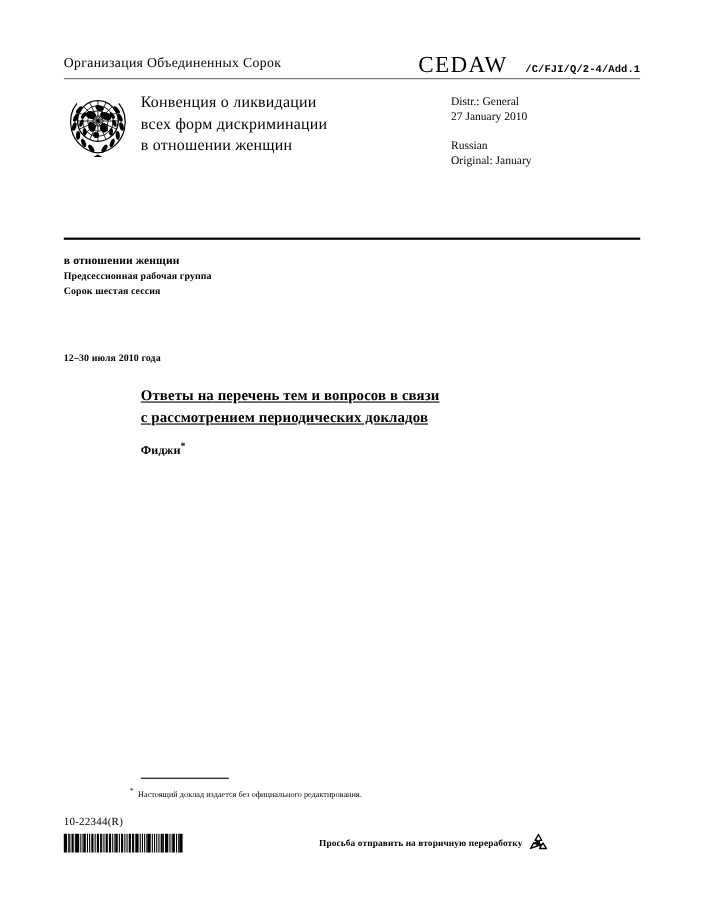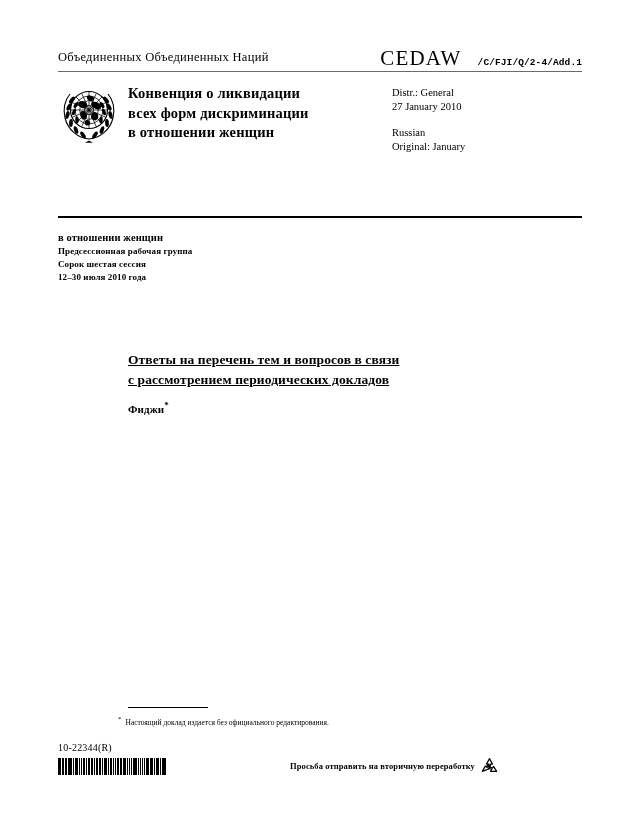--- a/index.html
+++ b/index.html
@@ -78,30 +78,30 @@
     height: 62px;
   }
   .emblem svg { display: block; }
 
   .convention-title {
     position: absolute;
     left: 128px;
     top: 84px;
     width: 240px;
     font-size: 14.5px;
-    font-weight: bold;
+    font-weight: normal;
     line-height: 19.5px;
     letter-spacing: 0.2px;
   }
   .convention-title div { white-space: nowrap; }
 
   
   .dist-block {
     position: absolute;
-    left: 392px;
+    left: 410px;
     top: 86px;
     font-size: 10.5px;
     line-height: 13.5px;
   }
   .dist-block .gap { height: 13px; }
 
   .rule-thick {
     position: absolute;
     left: 58px;
     top: 216px;
@@ -115,21 +115,21 @@
     position: absolute;
     left: 58px;
     top: 231px;
     font-weight: bold;
     letter-spacing: 0.1px;
   }
   .committee .l1 { font-size: 10.5px; line-height: 14px; }
   .committee .l2 { font-size: 10.5px; line-height: 14px; }
   .committee .l3 { font-size: 9px;   line-height: 13px; }
   .committee .l4 { font-size: 9px;   line-height: 13px; }
-  .committee .l5 { font-size: 9px;   line-height: 13px; }
+  .committee .l5 { font-size: 9px;   line-height: 13px; margin-top: 48px; }
 
   
   .main-title {
     position: absolute;
     left: 128px;
     top: 350px;
     font-size: 13.5px;
     font-weight: bold;
     line-height: 20px;
     letter-spacing: 0.1px;
@@ -210,21 +210,21 @@
     height: 20px;
   }
   .recycle-logo svg { display: block; }
 </style>
 </head>
 <body>
 
 <div class="page">
 
   <div class="masthead">
-    <div class="org-name">Объединенных Объединенных Наций</div>
+    <div class="org-name">Организация Объединенных Сорок</div>
     <div class="symbol-wrap">
       <span class="symbol-main">CEDAW</span>
       <span class="symbol-suffix">/C/FJI/Q/2-4/Add.1</span>
     </div>
   </div>
   <div class="rule-thin"></div>
 
   <div class="emblem">
     <svg width="62" height="62" viewBox="0 0 62 62">
       <g stroke="#000" fill="none">

